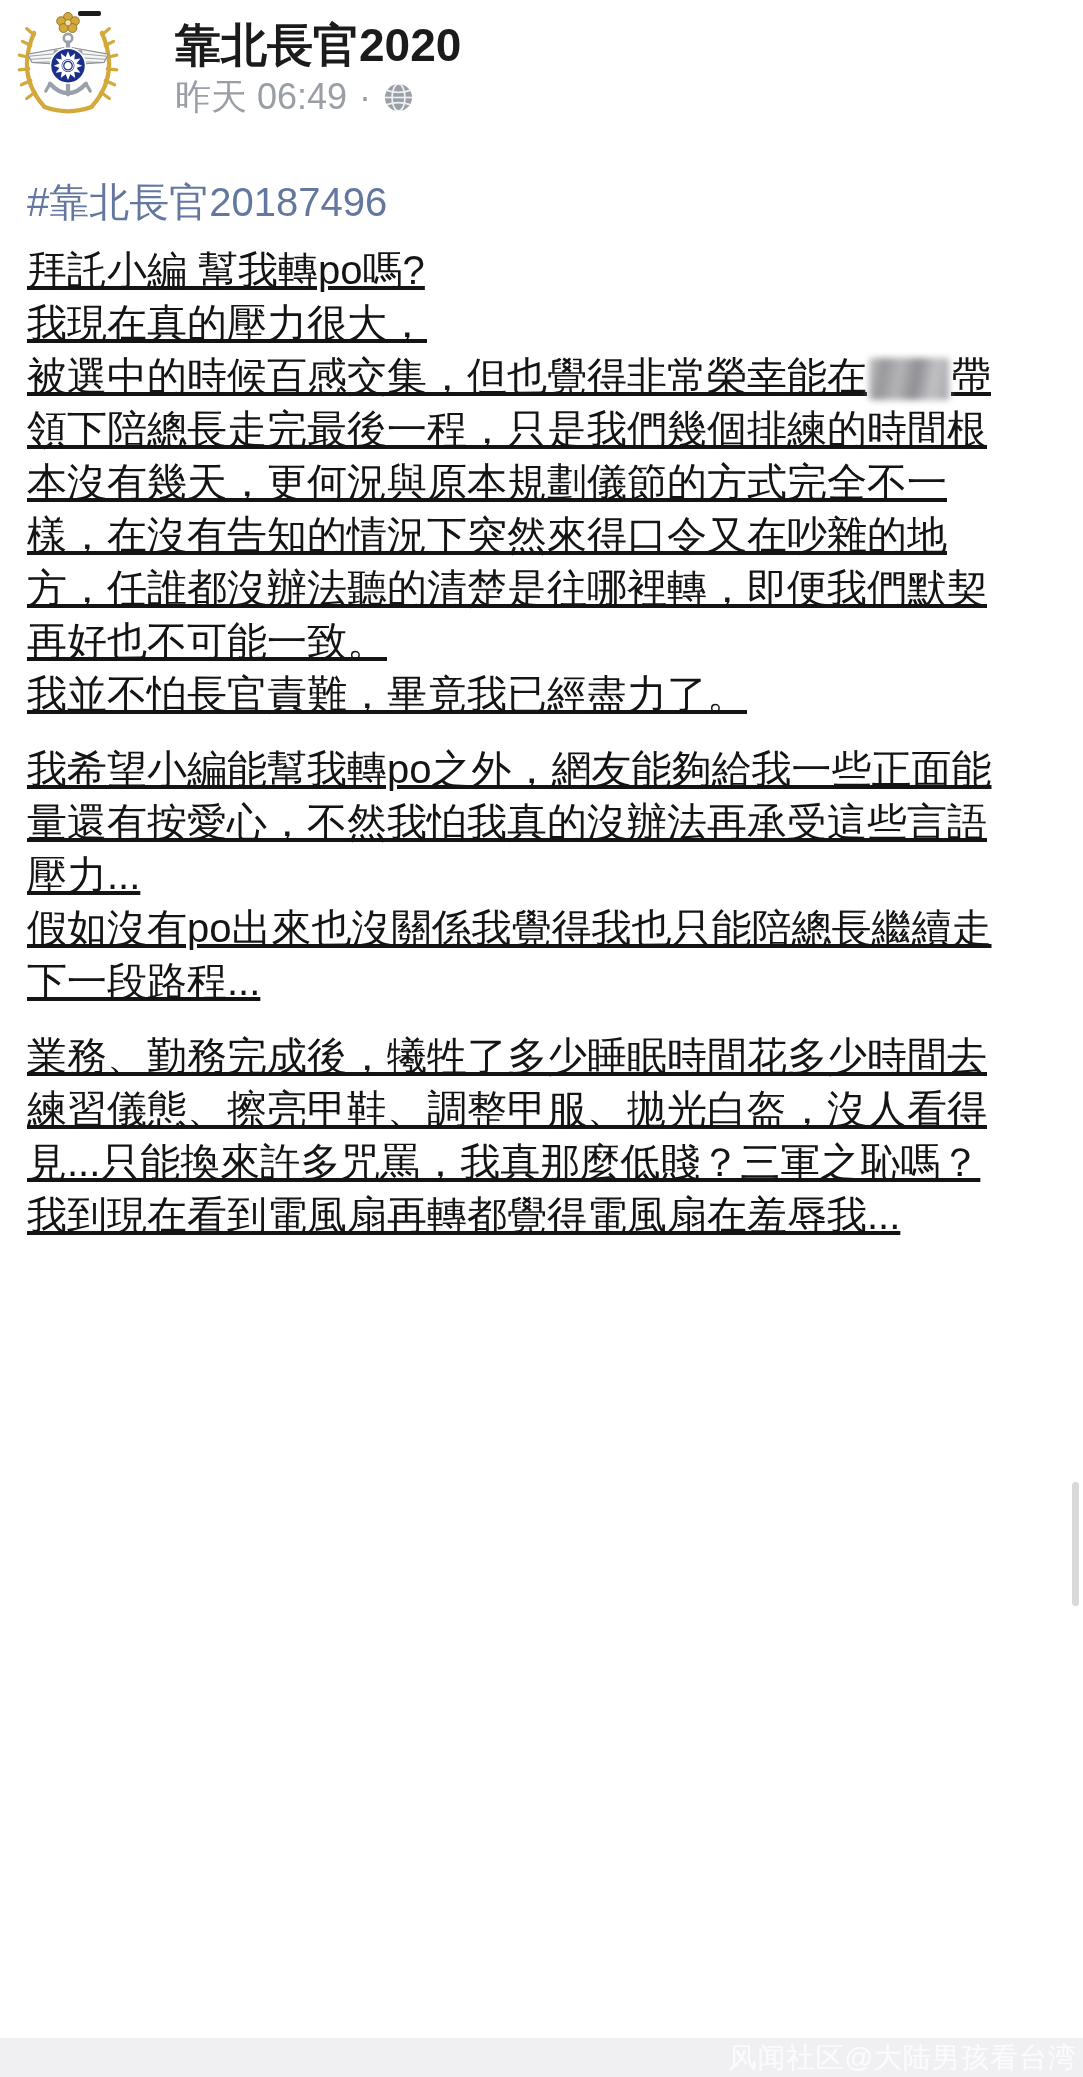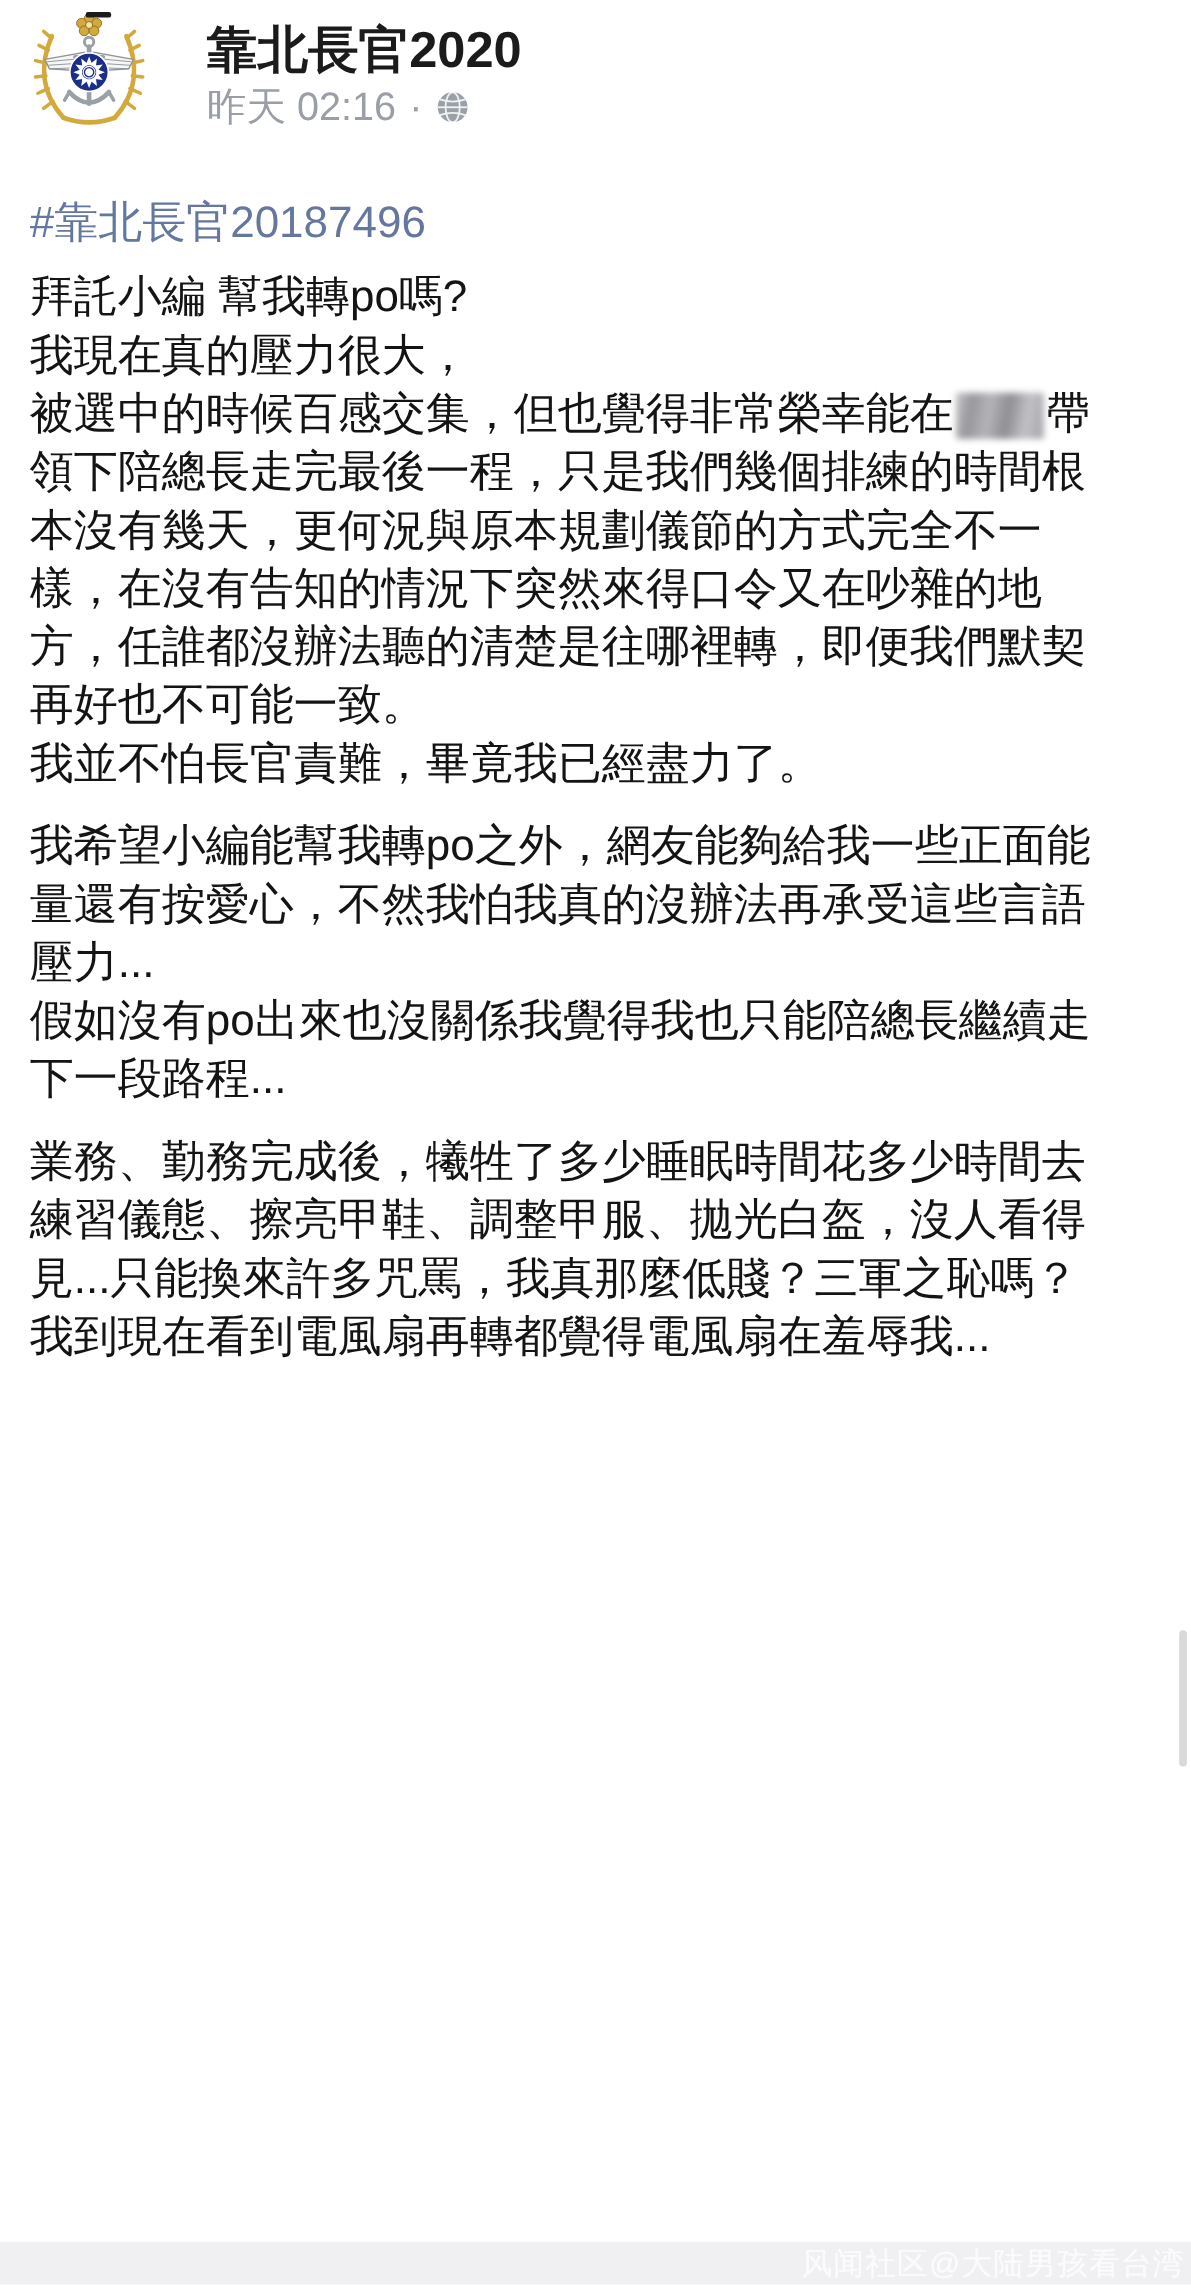--- a/index.html
+++ b/index.html
@@ -10,21 +10,21 @@
     font-family:"Liberation Sans","DejaVu Sans",sans-serif;
     color:#141414;
     overflow:hidden;
   }
   .top-dash {
     position:absolute; left:78px; top:11px; width:23px; height:5px;
     background:#1c1c1c; border-radius:2px;
   }
   .header {
     display:flex; align-items:center;
-    padding:8px 0 0 28px;
+    padding:8px 0 0 15px;
   }
   .avatar {
     width:106px; height:107px; flex:0 0 auto;
     background:#ffffff; overflow:hidden;
   }
   .header-text { margin-left:54px; padding-top:12px; }
   .page-name {
     font-size:46px; font-weight:bold; color:#1b1b1b;
     line-height:50px; letter-spacing:0px; text-decoration:none; display:block;
   }
@@ -34,21 +34,21 @@
   }
   .timestamp-row .sep { margin:0 12px; }
   .globe { width:31px; height:31px; display:inline-block; }
   .content { padding:0 32px 0 27px; }
   .hashtag {
     display:block; margin-top:60px;
     font-size:40px; line-height:52px;
     color:#64779e; text-decoration:none;
     white-space:nowrap;
   }
-  .post-body { margin-top:16px; }
+  .post-body { margin-top:16px;text-decoration:underline; }
   .para {
     font-size:40px; line-height:53px; color:#141414;
     white-space:nowrap; margin-bottom:22px;
   }
   .para:last-child { margin-bottom:0; }
   .redact {
     display:inline-block; width:80px; height:42px;
     margin:0 2px; vertical-align:middle; border-radius:2px;
     background:linear-gradient(100deg,#c7c7c9 0%,#97979b 18%,#b5b5b8 38%,#8e8e93 58%,#c2c2c5 78%,#a6a6ab 100%);
     filter:blur(3px);
@@ -141,21 +141,21 @@
           </g>
           <circle r="5.5" fill="#ffffff"></circle>
           <circle r="4" fill="none" stroke="#1b2f8a" stroke-width="1.2"></circle>
         </g>
       </g>
     </svg>
   </div>
   <div class="header-text">
     <a class="page-name" href="#">靠北長官2020</a>
     <div class="timestamp-row">
-      <span>昨天 02:16</span>
+      <span>昨天 06:49</span>
       <span class="sep">·</span>
       <svg class="globe" viewBox="0 0 24 24">
         <circle cx="12" cy="12" r="10.5" fill="#9aa0a8"></circle>
         <g stroke="#ffffff" stroke-width="1.3" fill="none" opacity="0.85">
           <ellipse cx="12" cy="12" rx="5" ry="10.5"></ellipse>
           <path d="M1.5,12 L22.5,12"></path>
           <path d="M3,6.5 Q12,9.5 21,6.5"></path>
           <path d="M3,17.5 Q12,14.5 21,17.5"></path>
         </g>
       </svg>

